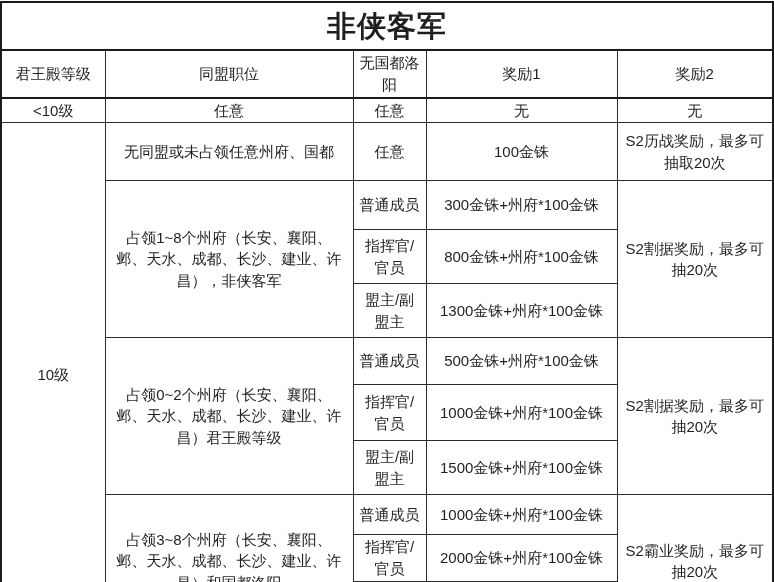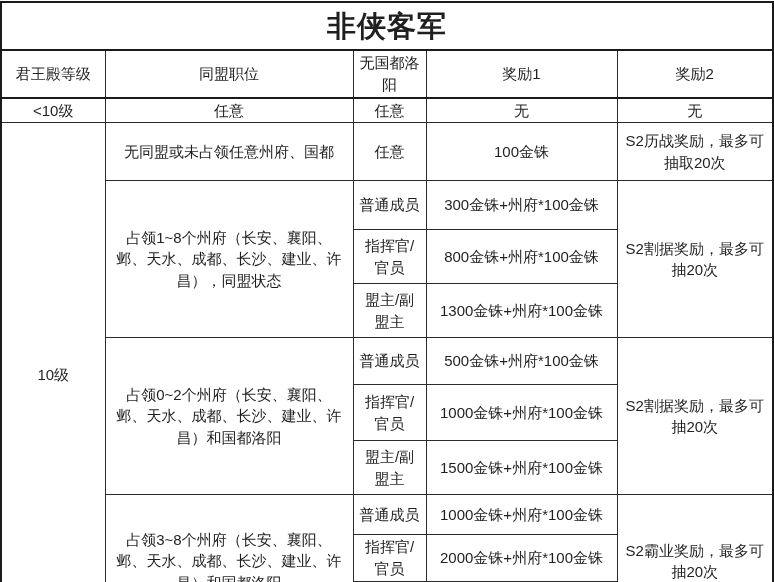--- a/index.html
+++ b/index.html
@@ -78,36 +78,36 @@
 
     <tr style="height:58px">
       <td rowspan="10">10级</td>
       <td class="status-cell">无同盟或未占领任意州府、国都</td>
       <td>任意</td>
       <td>100金铢</td>
       <td>S2历战奖励，最多可抽取20次</td>
     </tr>
 
     <tr style="height:49px">
-      <td rowspan="3" class="status-cell">占领1~8个州府（长安、襄阳、邺、天水、成都、长沙、建业、许昌），同盟状态</td>
+      <td rowspan="3" class="status-cell">占领1~8个州府（长安、襄阳、邺、天水、成都、长沙、建业、许昌），非侠客军</td>
       <td>普通成员</td>
       <td>300金铢+州府*100金铢</td>
       <td rowspan="3">S2割据奖励，最多可抽20次</td>
     </tr>
     <tr style="height:54px">
       <td>指挥官/官员</td>
       <td>800金铢+州府*100金铢</td>
     </tr>
     <tr style="height:54px">
       <td>盟主/副盟主</td>
       <td>1300金铢+州府*100金铢</td>
     </tr>
 
     <tr style="height:47px">
-      <td rowspan="3" class="status-cell">占领0~2个州府（长安、襄阳、邺、天水、成都、长沙、建业、许昌）和国都洛阳</td>
+      <td rowspan="3" class="status-cell">占领0~2个州府（长安、襄阳、邺、天水、成都、长沙、建业、许昌）君王殿等级</td>
       <td>普通成员</td>
       <td>500金铢+州府*100金铢</td>
       <td rowspan="3">S2割据奖励，最多可抽20次</td>
     </tr>
     <tr style="height:56px">
       <td>指挥官/官员</td>
       <td>1000金铢+州府*100金铢</td>
     </tr>
     <tr style="height:54px">
       <td>盟主/副盟主</td>

